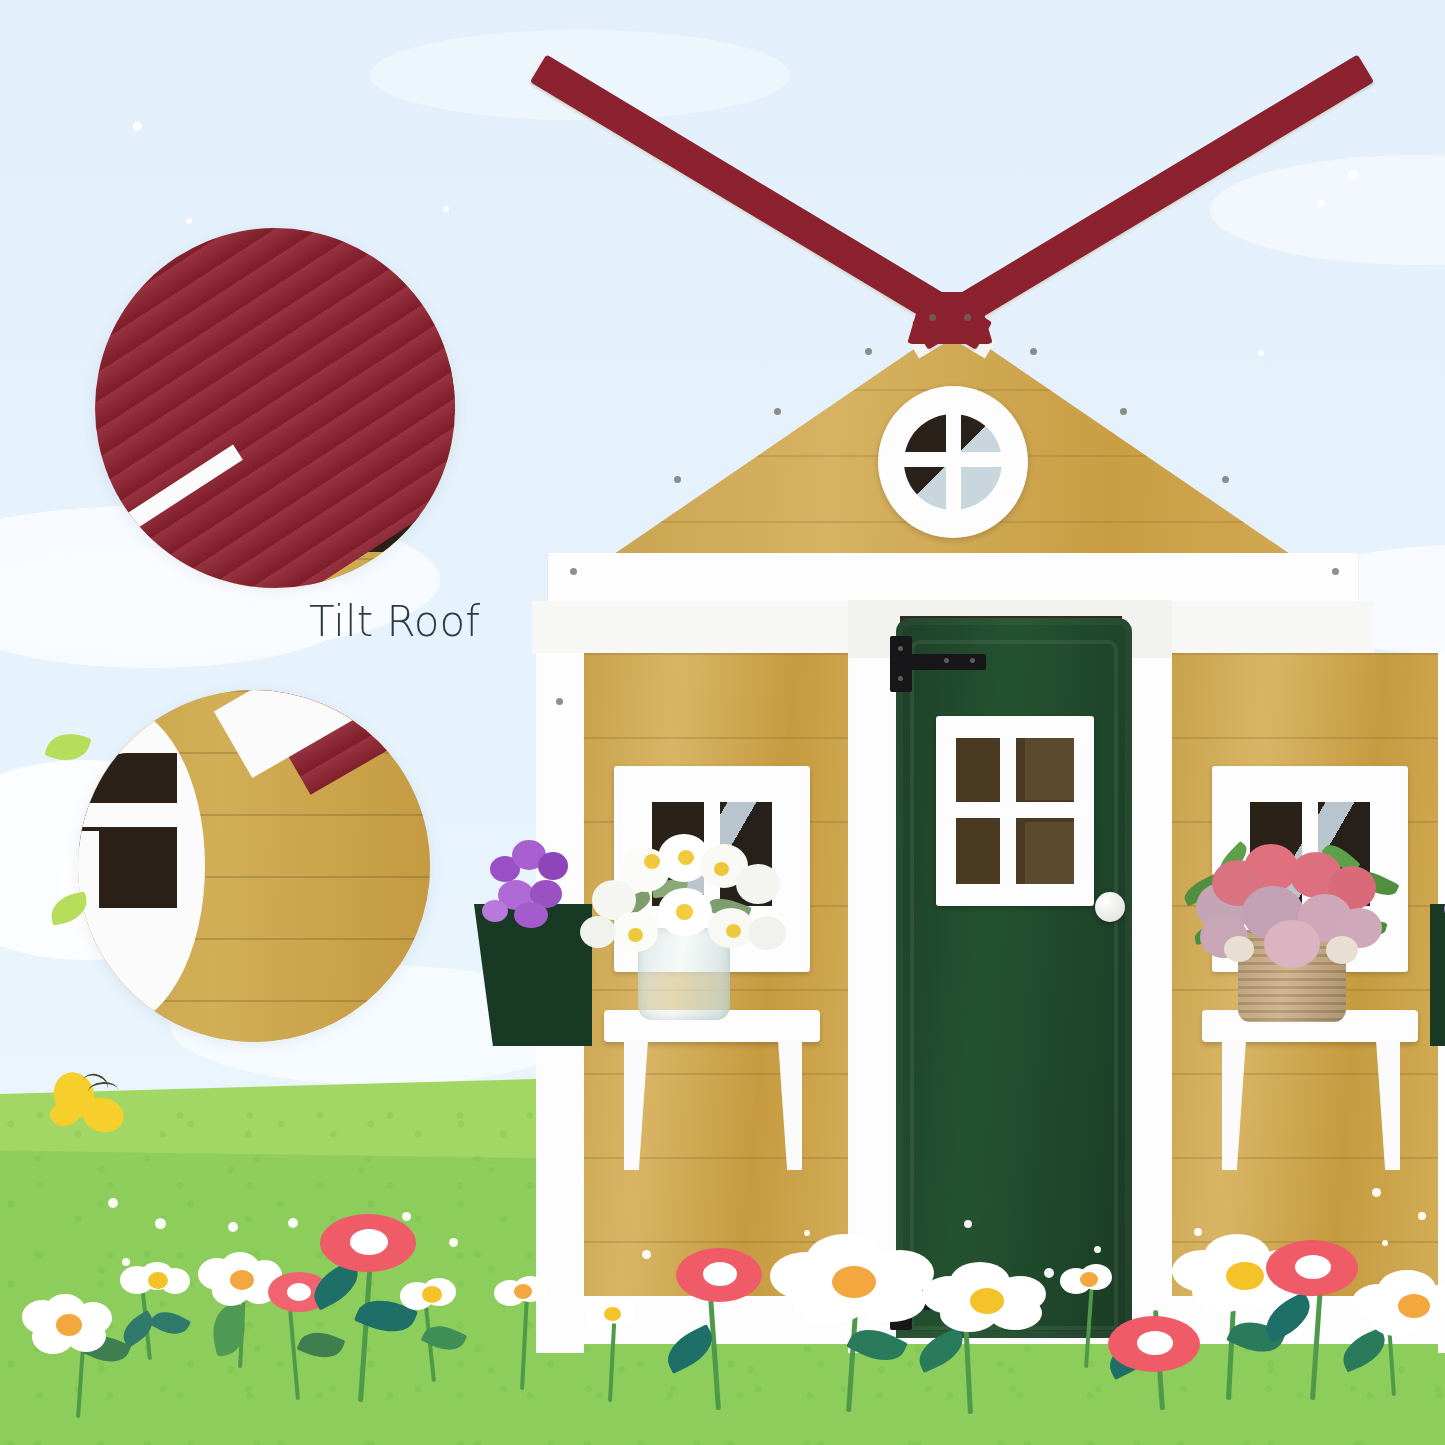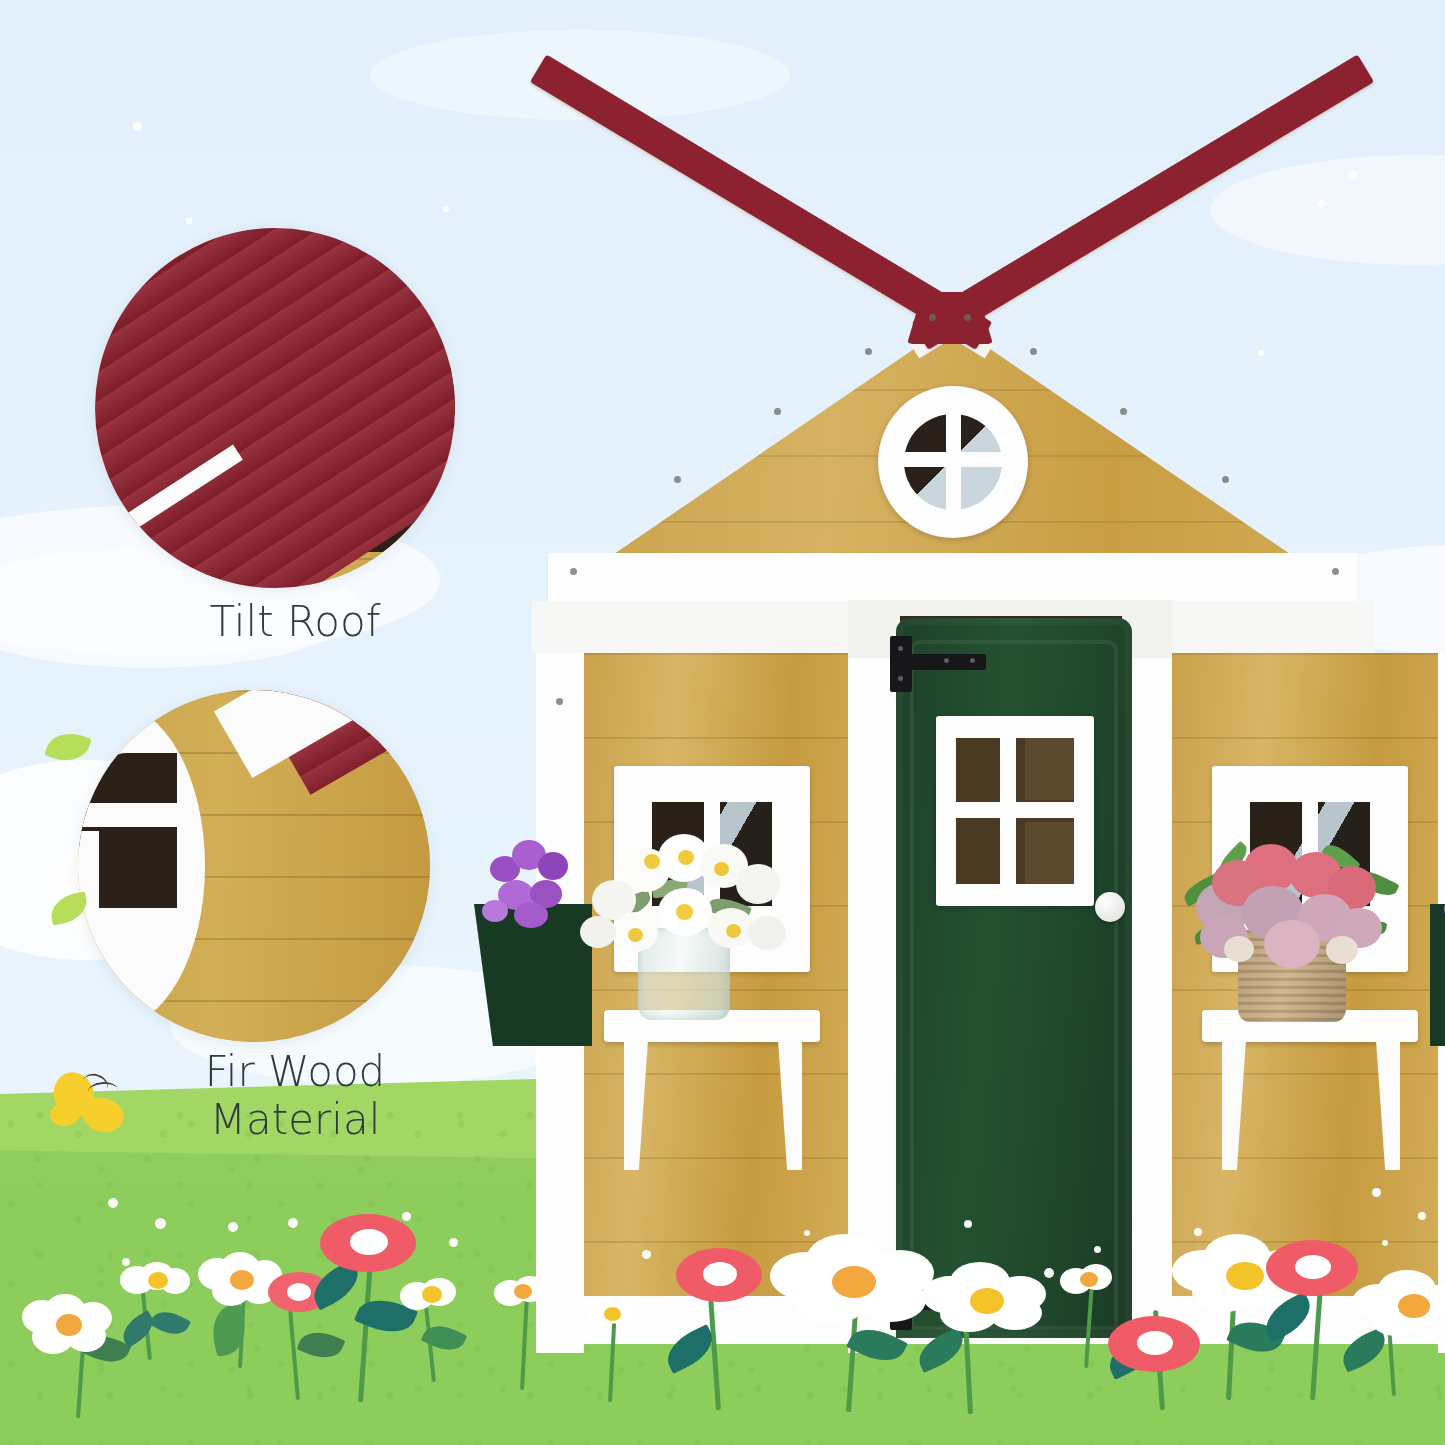--- a/index.html
+++ b/index.html
@@ -60,21 +60,21 @@
     white-space:nowrap;
   }
 
   
   .callout-label {
     position:absolute; text-align:center;
     color:#2f3b42; font-size:42px; line-height:1.14;
     font-family:"DejaVu Sans", sans-serif; font-weight:300;
     white-space:pre-line;
   }
-  #label-tilt { left:110px; top:598px; width:370px; }
+  #label-tilt { left:110px; top:598px; width:370px;text-align:right; }
   #label-fir  { left:100px; top:1048px; width:390px; }
 
   .inset {
     position:absolute; border-radius:50%; overflow:hidden;
     box-shadow:0 3px 14px rgba(90,120,150,.12);
   }
   #inset-roof { left:95px; top:228px; width:360px; height:360px; }
   #inset-wood { left:78px; top:690px; width:352px; height:352px; }
 
   .inset .ibg { position:absolute; inset:0; background:#eef6fd; }
@@ -258,22 +258,20 @@
 
     <div class="roof-slab" style="left:50%;top:-30%;width:90%;height:40%;transform:rotate(-30deg);"></div>
     <div class="white-slab" style="left:38%;top:-18%;width:90%;height:22%;transform:rotate(-30deg);"></div>
 
     <div class="white-slab" style="left:-16%;top:4%;width:52%;height:92%;border-radius:50%;"></div>
     <div class="dark-slab" style="left:0%;top:18%;width:28%;height:44%;border-radius:50% 0 0 50%;"></div>
     <div class="white-slab" style="left:-6%;top:32%;width:34%;height:7%;"></div>
     <div class="dark-slab" style="left:2%;top:42%;width:24%;height:20%;"></div>
     <div class="white-slab" style="left:-10%;top:40%;width:16%;height:22%;"></div>
   </div>
-  <div class="callout-label" id="label-fir">Fir Wood
-Material</div>
 
   <div>
     <div class="floatleaf" style="left:48px;top:732px;width:40px;height:30px;transform:rotate(18deg);"></div>
     <div class="floatleaf" style="left:50px;top:895px;width:38px;height:27px;transform:rotate(-12deg);"></div>
   </div>
 
   <div id="house">
 
     <div class="gable" style="left:105px;top:55px;width:790px;height:270px;
                 clip-path:polygon(50% 0%, 100% 100%, 0% 100%);"></div>

